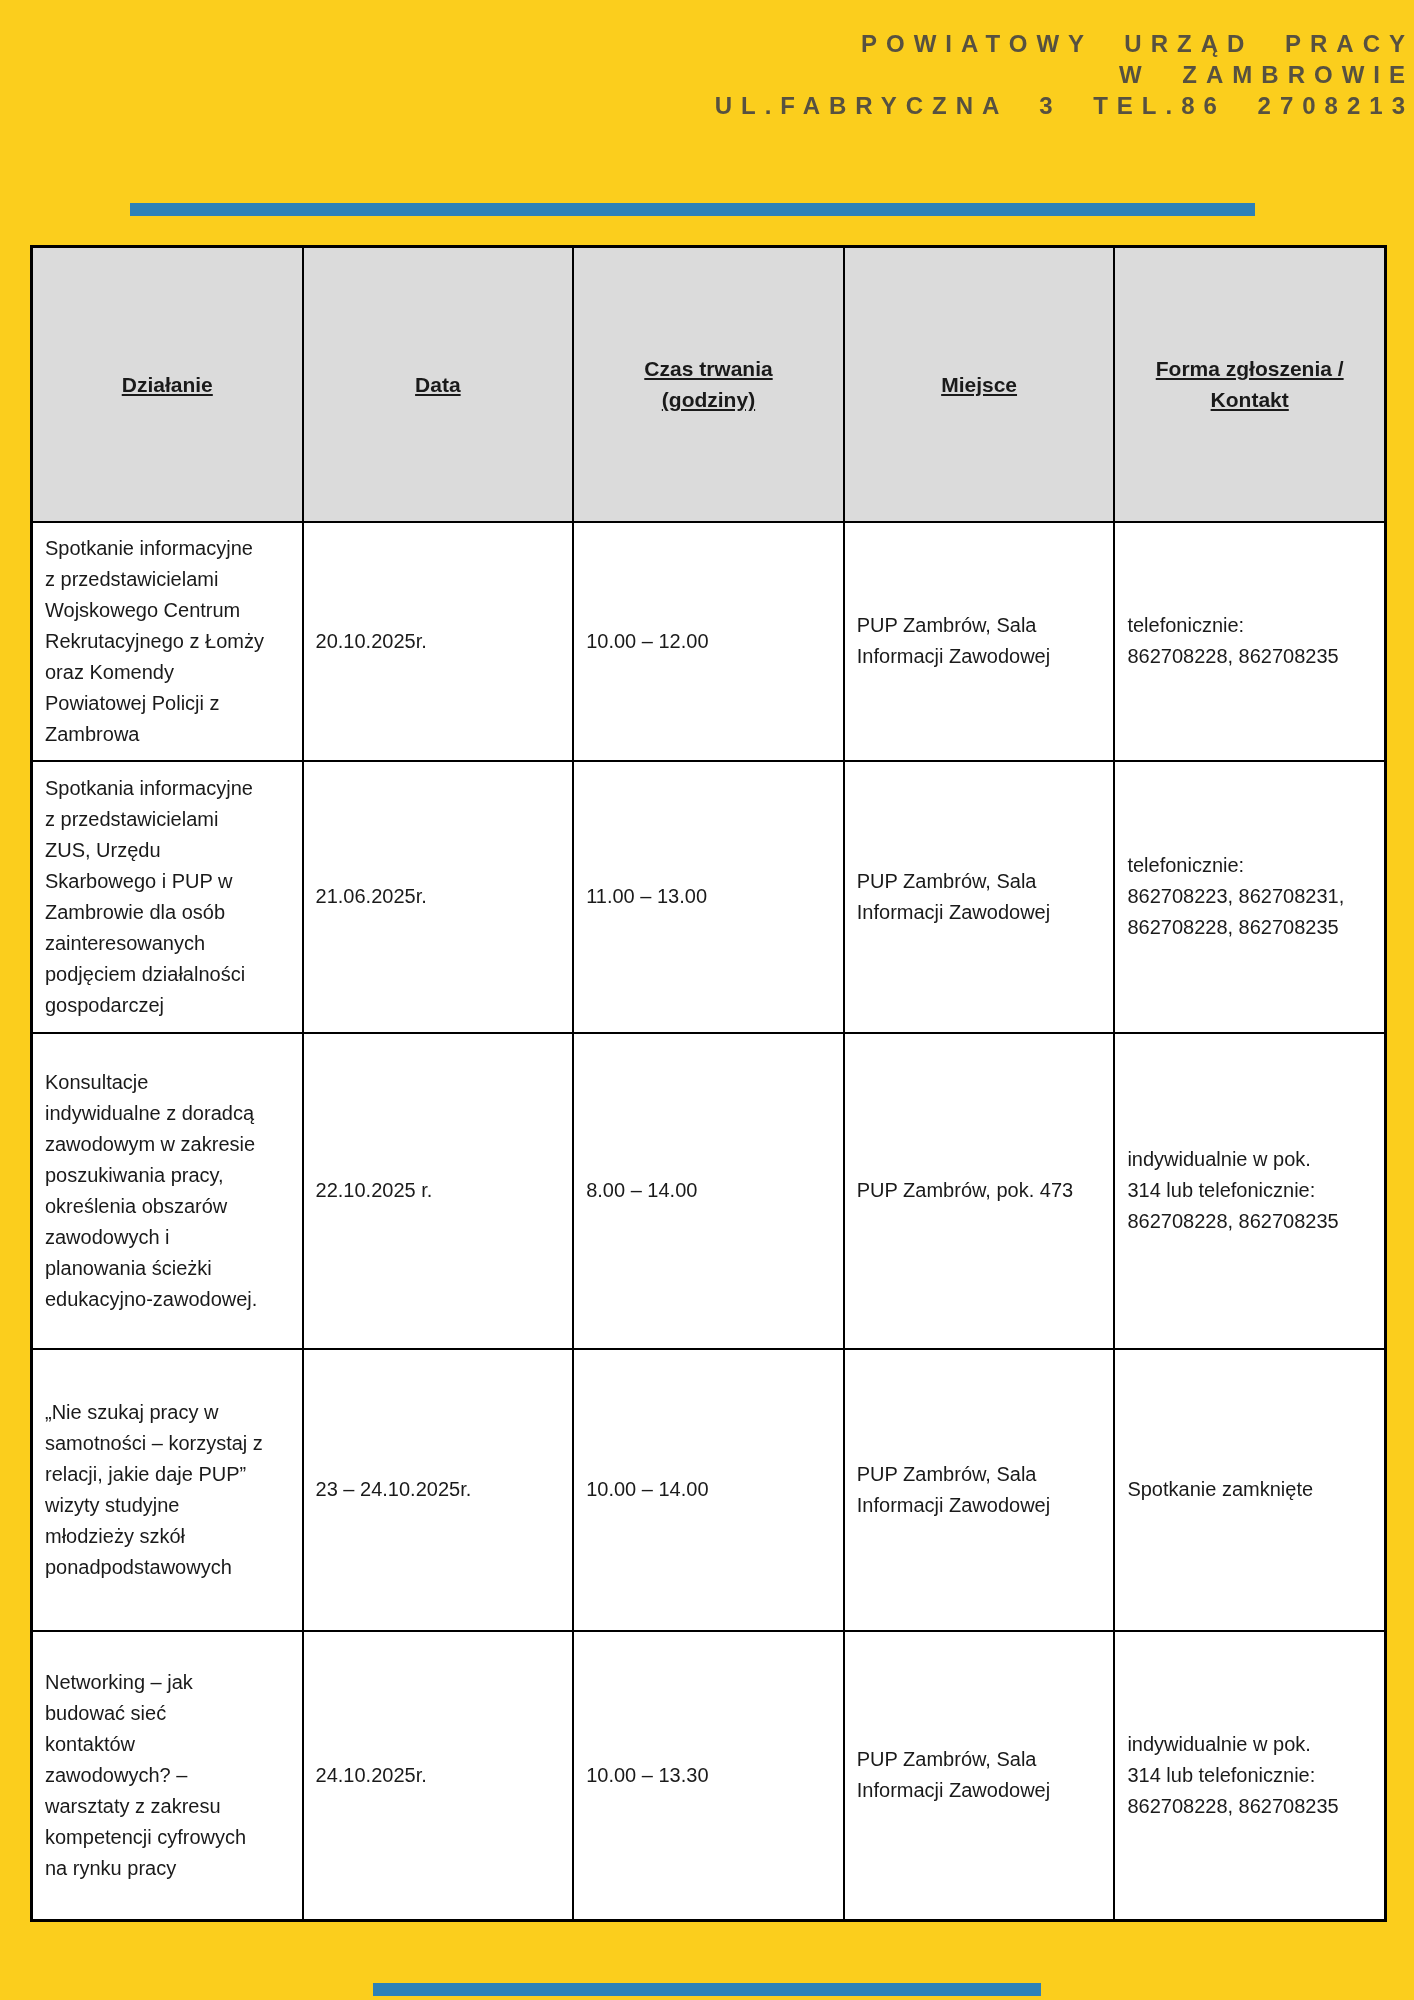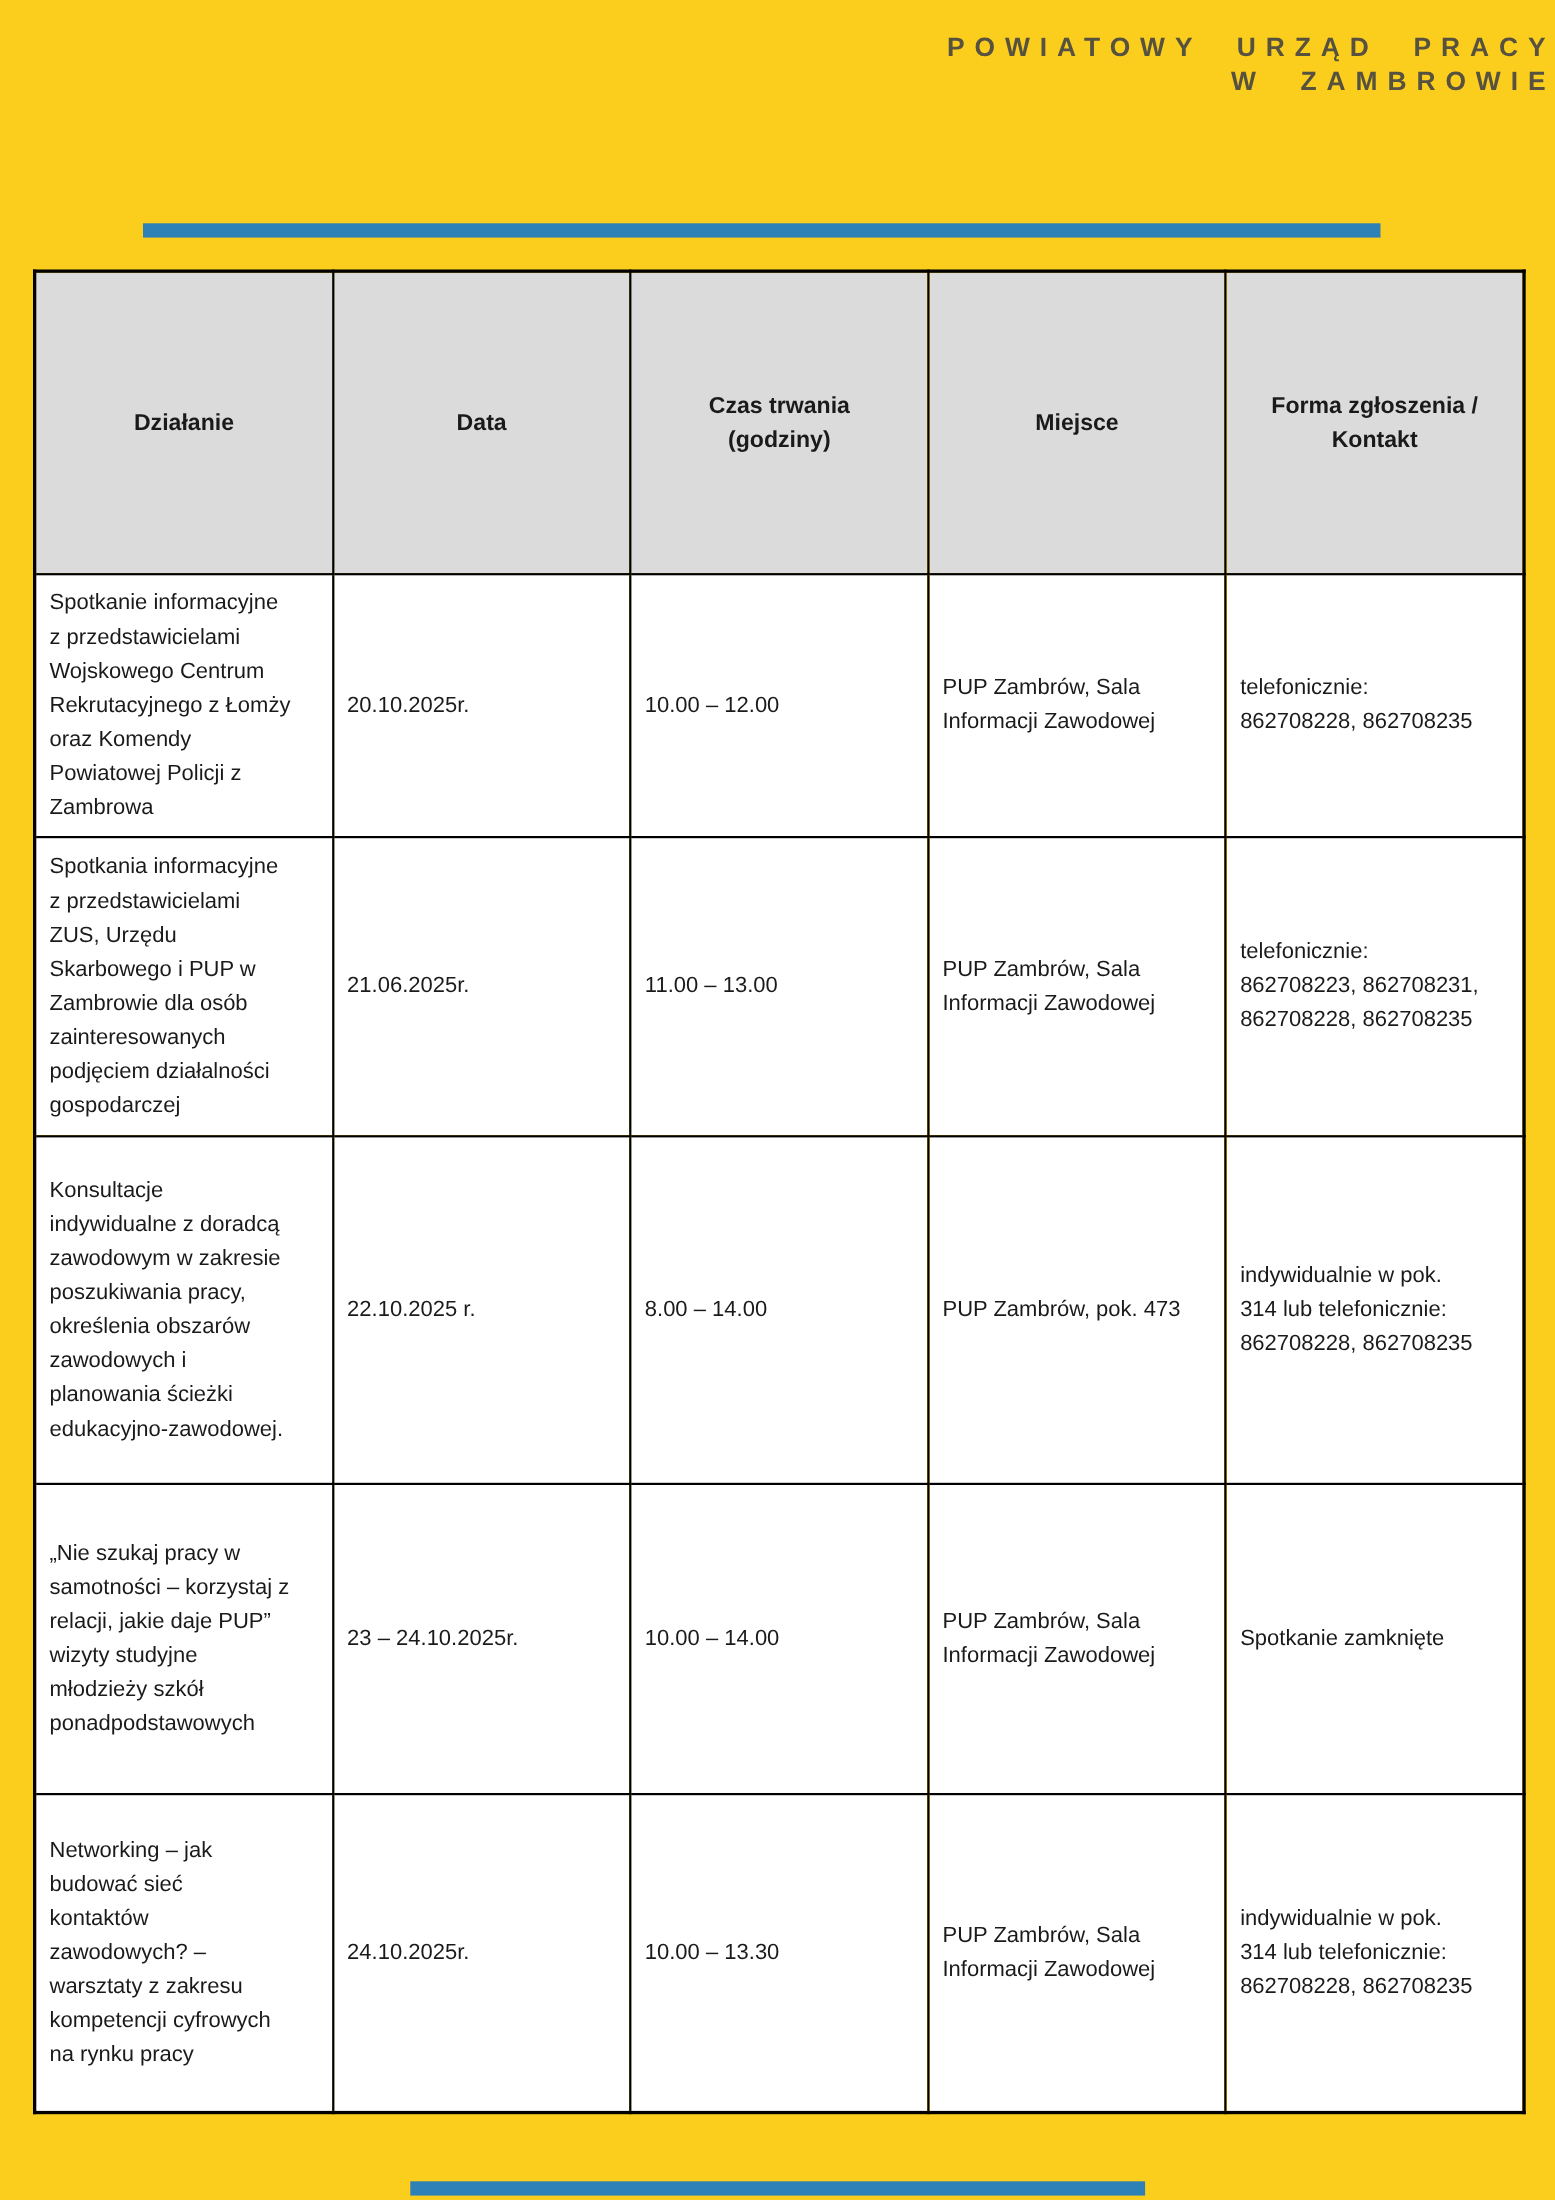--- a/index.html
+++ b/index.html
@@ -81,35 +81,36 @@
     text-align: center;
     padding: 6px 10px;
   }
   table.schedule td {
     background: var(--cell-bg);
     font-size: 20px;
     line-height: 31px;
     text-align: left;
     padding: 10px 12px;
   }
-  thead tr { height: 275px; }
+  thead tr { height: 275px; text-decoration: underline; }
   tbody tr:nth-child(1) { height: 237px; }
   tbody tr:nth-child(2) { height: 272px; }
   tbody tr:nth-child(3) { height: 316px; }
   tbody tr:nth-child(4) { height: 282px; }
   tbody tr:nth-child(5) { height: 290px; }
 </style>
 </head>
 <body>
 
 <div class="poster">
 
   <div class="poster-header">
     <div>POWIATOWY URZĄD PRACY</div>
     <div>W ZAMBROWIE</div>
+    <div>UL.FABRYCZNA 3 TEL.86 2708213</div>
   </div>
 
   <div class="accent-bar top"></div>
 
   <table class="schedule">
     <thead>
       <tr>
         <th>Działanie</th>
         <th>Data</th>
         <th>Czas trwania

